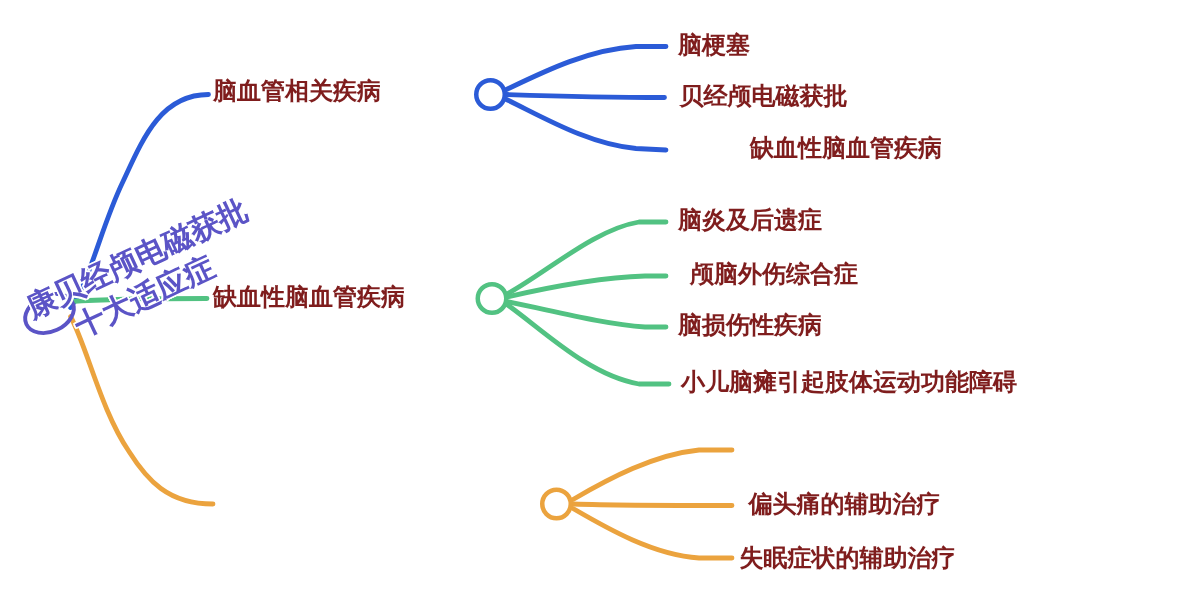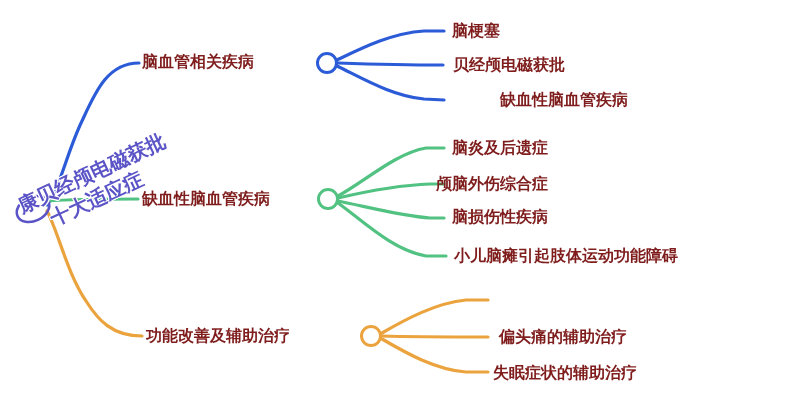--- a/index.html
+++ b/index.html
@@ -75,21 +75,20 @@
     <div class="root-line2" style="color:#5B54C6;">十大适应症</div>
   </div>
 
   <div class="node" style="left:142px;top:48px;text-align:right;">脑血管相关疾病</div>
   <div class="node" style="left:452px;top:17px;">脑梗塞</div>
   <div class="node" style="left:453px;top:51px;">贝经颅电磁获批</div>
   <div class="node" style="left:452px;top:86px;margin-left:48px;">缺血性脑血管疾病</div>
 
   <div class="node" style="left:142px;top:185px;">缺血性脑血管疾病</div>
   <div class="node" style="left:452px;top:134px;">脑炎及后遗症</div>
-  <div class="node" style="left:436px;top:170px;">颅脑外伤综合症</div>
+  <div class="node" style="left:460px;top:170px;">颅脑外伤综合症</div>
   <div class="node" style="left:452px;top:204px;font-family:Liberation Mono, monospace;">脑损伤性疾病</div>
   <div class="node" style="left:454px;top:242px;">小儿脑瘫引起肢体运动功能障碍</div>
 
-  <div class="node" style="left:146px;top:322px;">功能改善及辅助治疗</div>
   <div class="node" style="left:499px;top:323px;">偏头痛的辅助治疗</div>
   <div class="node" style="left:493px;top:359px;">失眠症状的辅助治疗</div>
 
 </div>
 
 </body></html>

